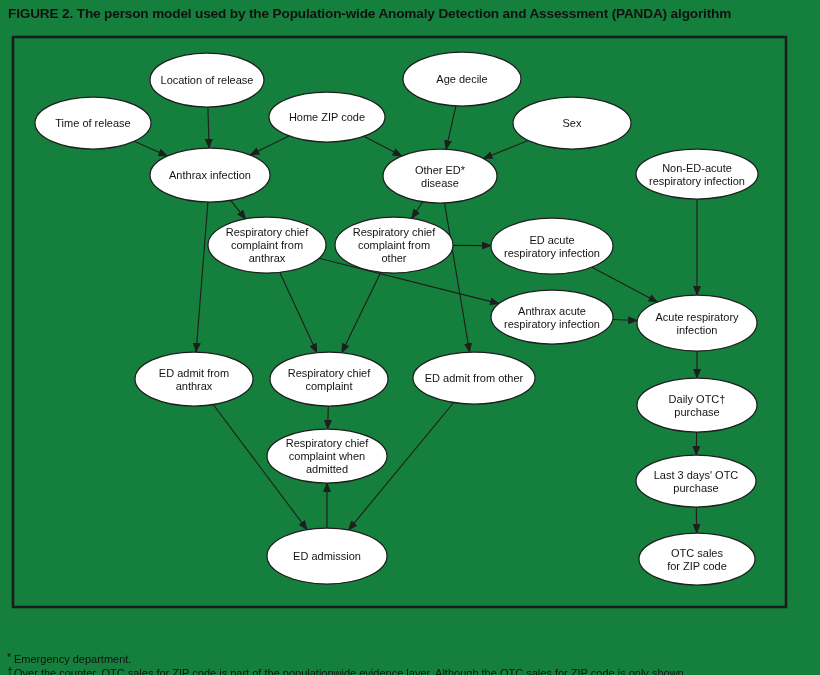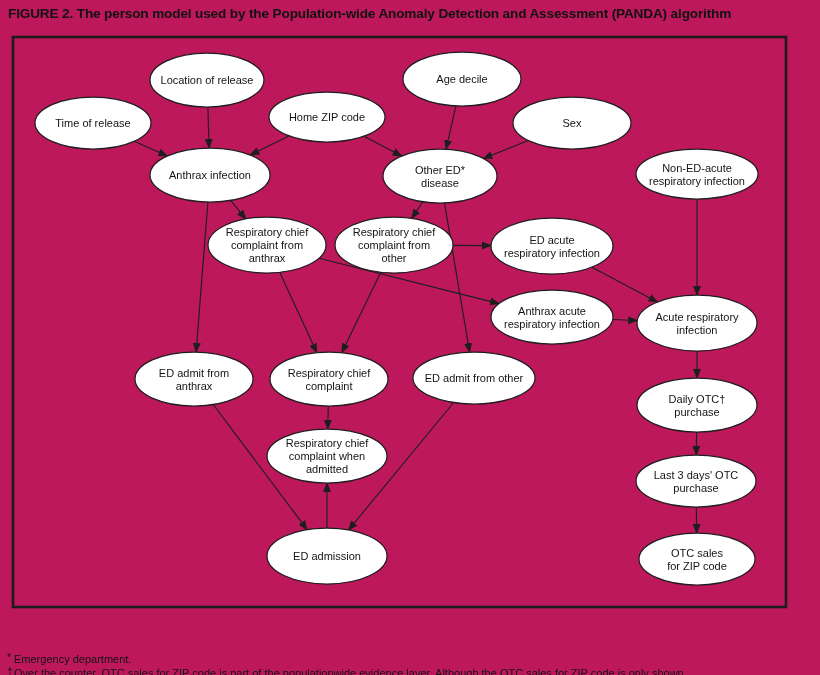--- a/index.html
+++ b/index.html
@@ -1,20 +1,20 @@
 <!DOCTYPE html>
 <html><head>
 <meta charset="utf-8">
 <style>
   html, body { margin: 0; padding: 0; background: #ffffff; }
   .page {
     position: relative;
     width: 820px;
     height: 675px;
-    background: #be185d;
+    background: #15803d;
     font-family: "Liberation Sans", sans-serif;
     overflow: hidden;
   }
   .figure-title {
     position: absolute;
     left: 8px;
     top: 6px;
     width: 808px;
     font-size: 13.6px;
     font-weight: bold;

